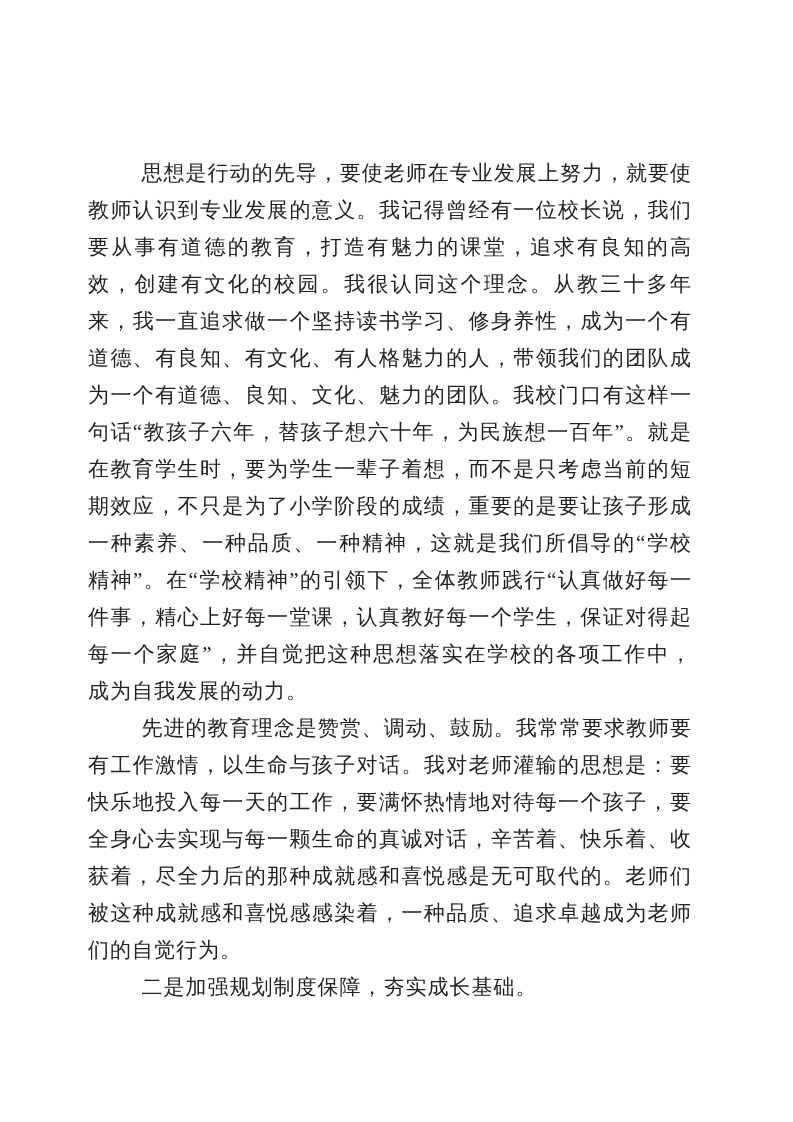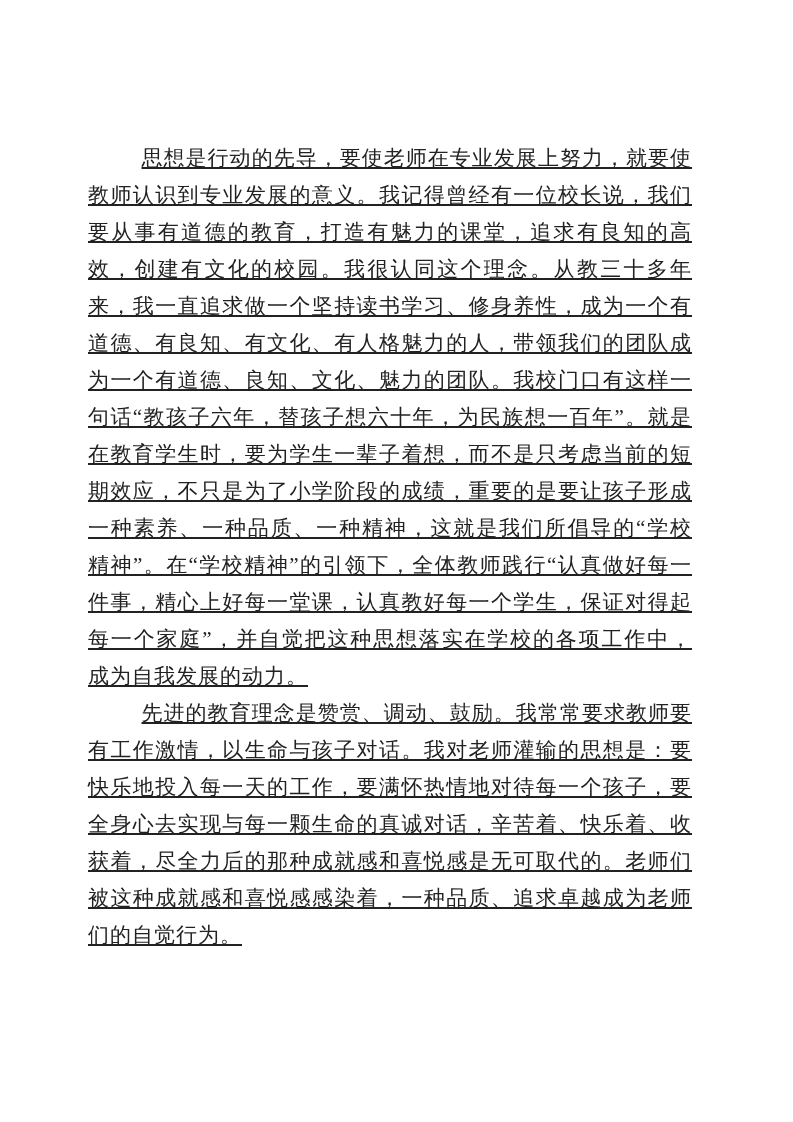--- a/index.html
+++ b/index.html
@@ -10,37 +10,37 @@
   .page {
     position: relative;
     width: 793px;
     height: 1122px;
     background: var(--page-bg, #ffffff);
     overflow: hidden;
     font-family: "Liberation Serif", "DejaVu Serif", serif;
   }
   .content {
     position: absolute;
-    top: 140px;
+    top: 155px;
     left: 88px;
     width: 604px;
     color: var(--text-color, #222222);
-    text-decoration: underline;
   }
   .para {
     margin: 0;
     font-size: 21px;
     line-height: 37px;
     letter-spacing: 1px;
     text-align: justify;
     text-indent: 2.55em;
     word-break: break-all;
   }
 </style>
 </head>
 <body>
 
 <div class="page">
   <div class="content">
     <p class="para">思想是行动的先导，要使老师在专业发展上努力，就要使教师认识到专业发展的意义。我记得曾经有一位校长说，我们要从事有道德的教育，打造有魅力的课堂，追求有良知的高效，创建有文化的校园。我很认同这个理念。从教三十多年来，我一直追求做一个坚持读书学习、修身养性，成为一个有道德、有良知、有文化、有人格魅力的人，带领我们的团队成为一个有道德、良知、文化、魅力的团队。我校门口有这样一句话“教孩子六年，替孩子想六十年，为民族想一百年”。就是在教育学生时，要为学生一辈子着想，而不是只考虑当前的短期效应，不只是为了小学阶段的成绩，重要的是要让孩子形成一种素养、一种品质、一种精神，这就是我们所倡导的“学校精神”。在“学校精神”的引领下，全体教师践行“认真做好每一件事，精心上好每一堂课，认真教好每一个学生，保证对得起每一个家庭”，并自觉把这种思想落实在学校的各项工作中，成为自我发展的动力。</p>
     <p class="para">先进的教育理念是赞赏、调动、鼓励。我常常要求教师要有工作激情，以生命与孩子对话。我对老师灌输的思想是：要快乐地投入每一天的工作，要满怀热情地对待每一个孩子，要全身心去实现与每一颗生命的真诚对话，辛苦着、快乐着、收获着，尽全力后的那种成就感和喜悦感是无可取代的。老师们被这种成就感和喜悦感感染着，一种品质、追求卓越成为老师们的自觉行为。</p>
+    <p class="para">二是加强规划制度保障，夯实成长基础。</p>
   </div>
 </div>
 
 </body></html>

